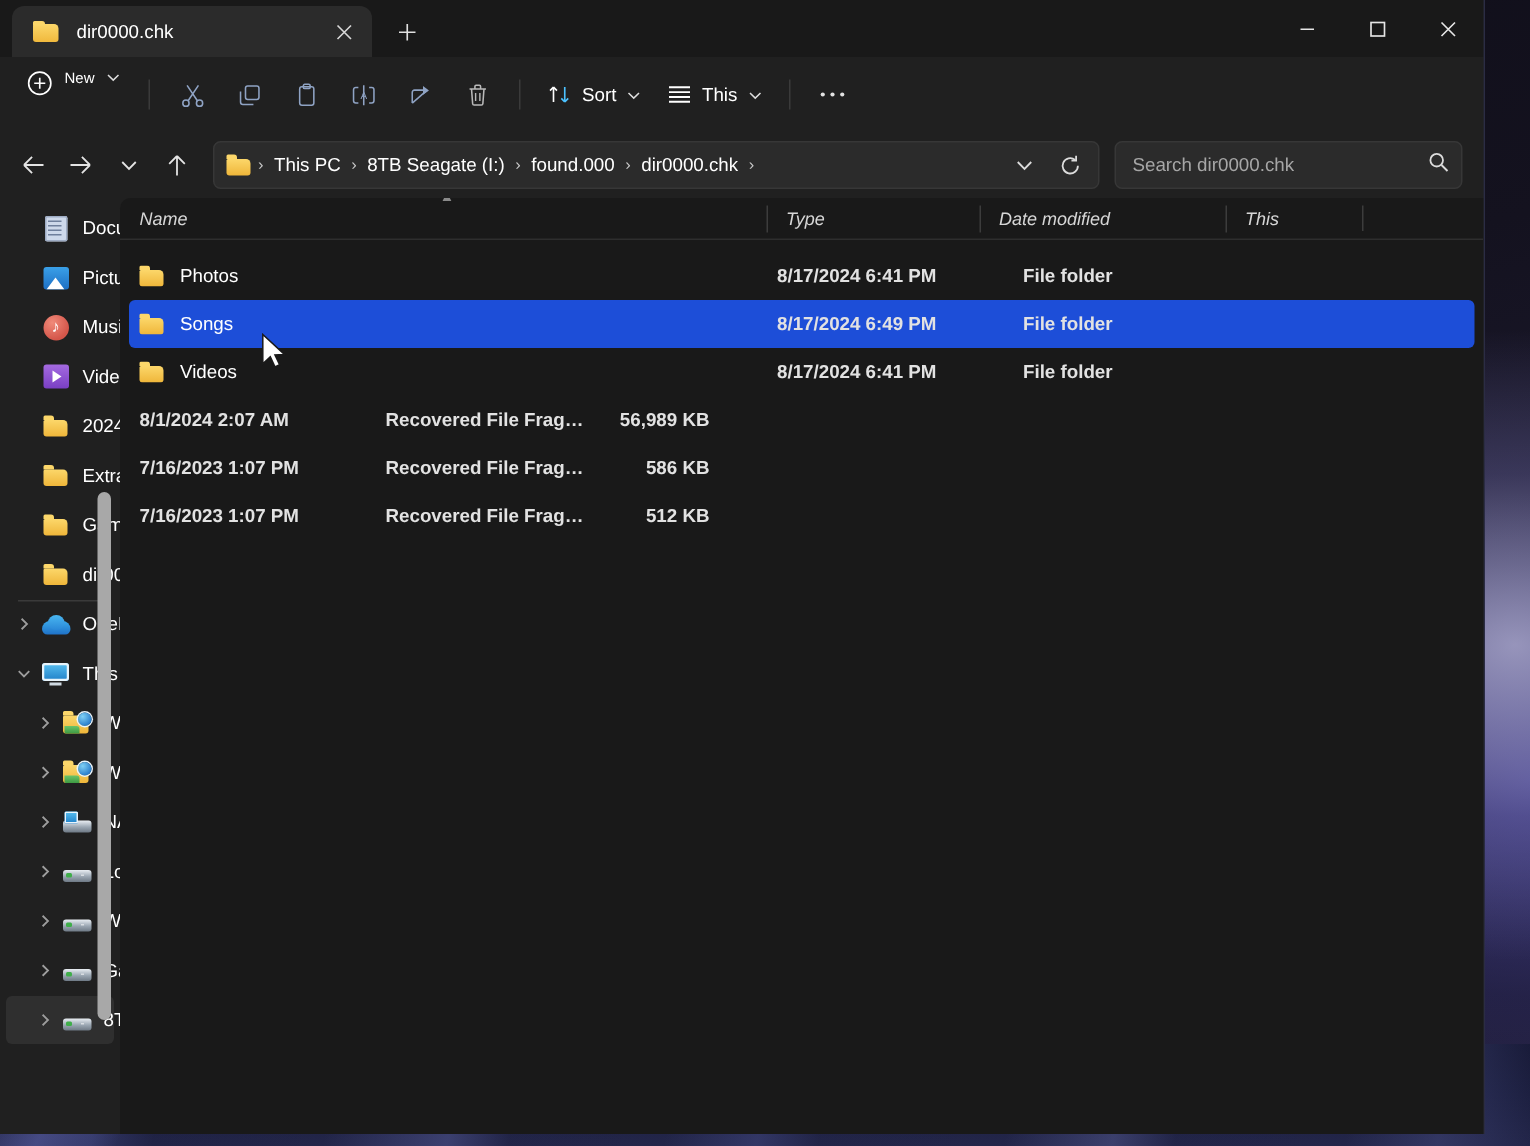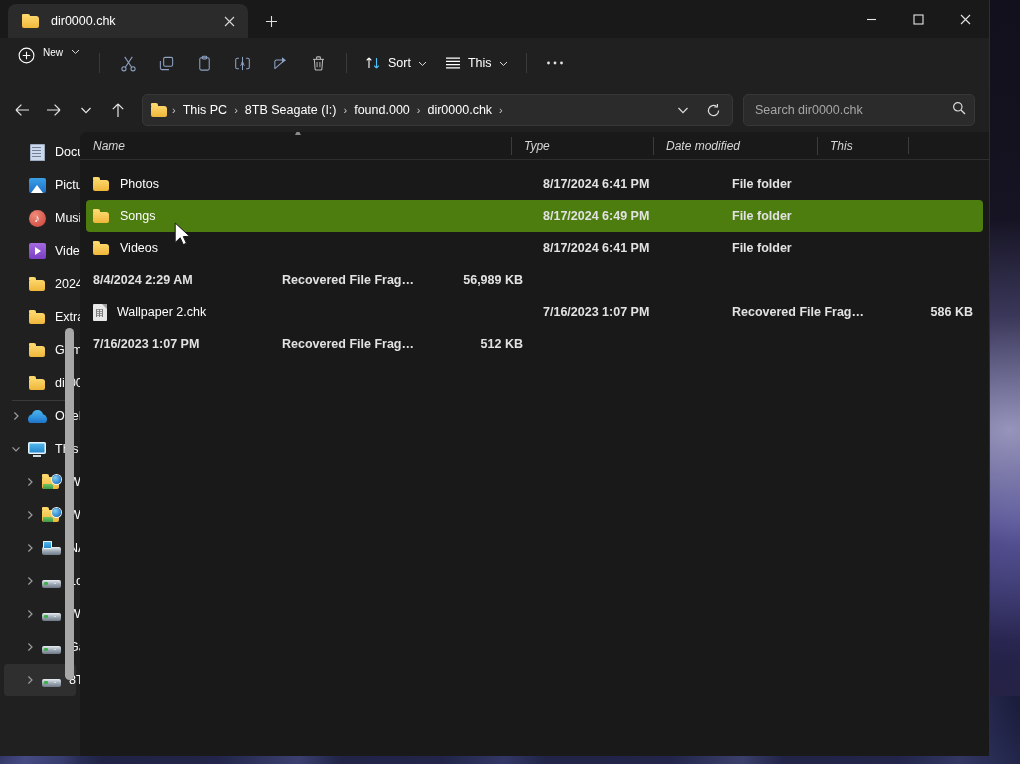--- a/index.html
+++ b/index.html
@@ -330,23 +330,22 @@
   #colh-end { position:absolute; top:5px; bottom:5px; width:1px; background:#3c3c3c; }
   #sort-caret {
     position:absolute; top: -5px;
     color:#8a8a8a; font-size:10px; line-height:1;
   }
   .row {
     height: 32px;
     display:flex; align-items:center;
     margin: 0 6px 0 6px;
     border-radius: 4px;
-    gap: 25px;
-  }
-  .row.hovered { background: #4d7c0f; }
+  }
+  .row.hovered { background: #1d4ed8; }
   .cell-name {
     display:flex; align-items:center;
     padding-left: 7px;
     font-size: 12.5px; color:#ffffff;
     white-space: nowrap; overflow:hidden;
   }
   .cell-name .nm { margin-left: 10px; }
   .cell {
     font-size: 12.5px; color:#e2e2e2;
     padding-left: 7px;
@@ -828,29 +827,25 @@
               <span class="ico-folder">
                 <i></i>
               </span>
               <span class="nm">Videos</span>
             </div>
             <div class="cell" style="width:164px">8/17/2024 6:41 PM</div>
             <div class="cell" style="width:142px">File folder</div>
             <div class="cell size" style="width:91px"></div>
           </div>
           <div class="row">
-            <div class="cell" style="width:164px">8/4/2024 2:29 AM</div>
+            <div class="cell" style="width:164px">8/1/2024 2:07 AM</div>
             <div class="cell" style="width:142px">Recovered File Frag…</div>
             <div class="cell size" style="width:91px">56,989 KB</div>
           </div>
           <div class="row">
-            <div class="cell-name" style="width:425px">
-              <span class="ico-file"></span>
-              <span class="nm">Wallpaper 2.chk</span>
-            </div>
             <div class="cell" style="width:164px">7/16/2023 1:07 PM</div>
             <div class="cell" style="width:142px">Recovered File Frag…</div>
             <div class="cell size" style="width:91px">586 KB</div>
           </div>
           <div class="row">
             <div class="cell" style="width:164px">7/16/2023 1:07 PM</div>
             <div class="cell" style="width:142px">Recovered File Frag…</div>
             <div class="cell size" style="width:91px">512 KB</div>
           </div>
         </div>

